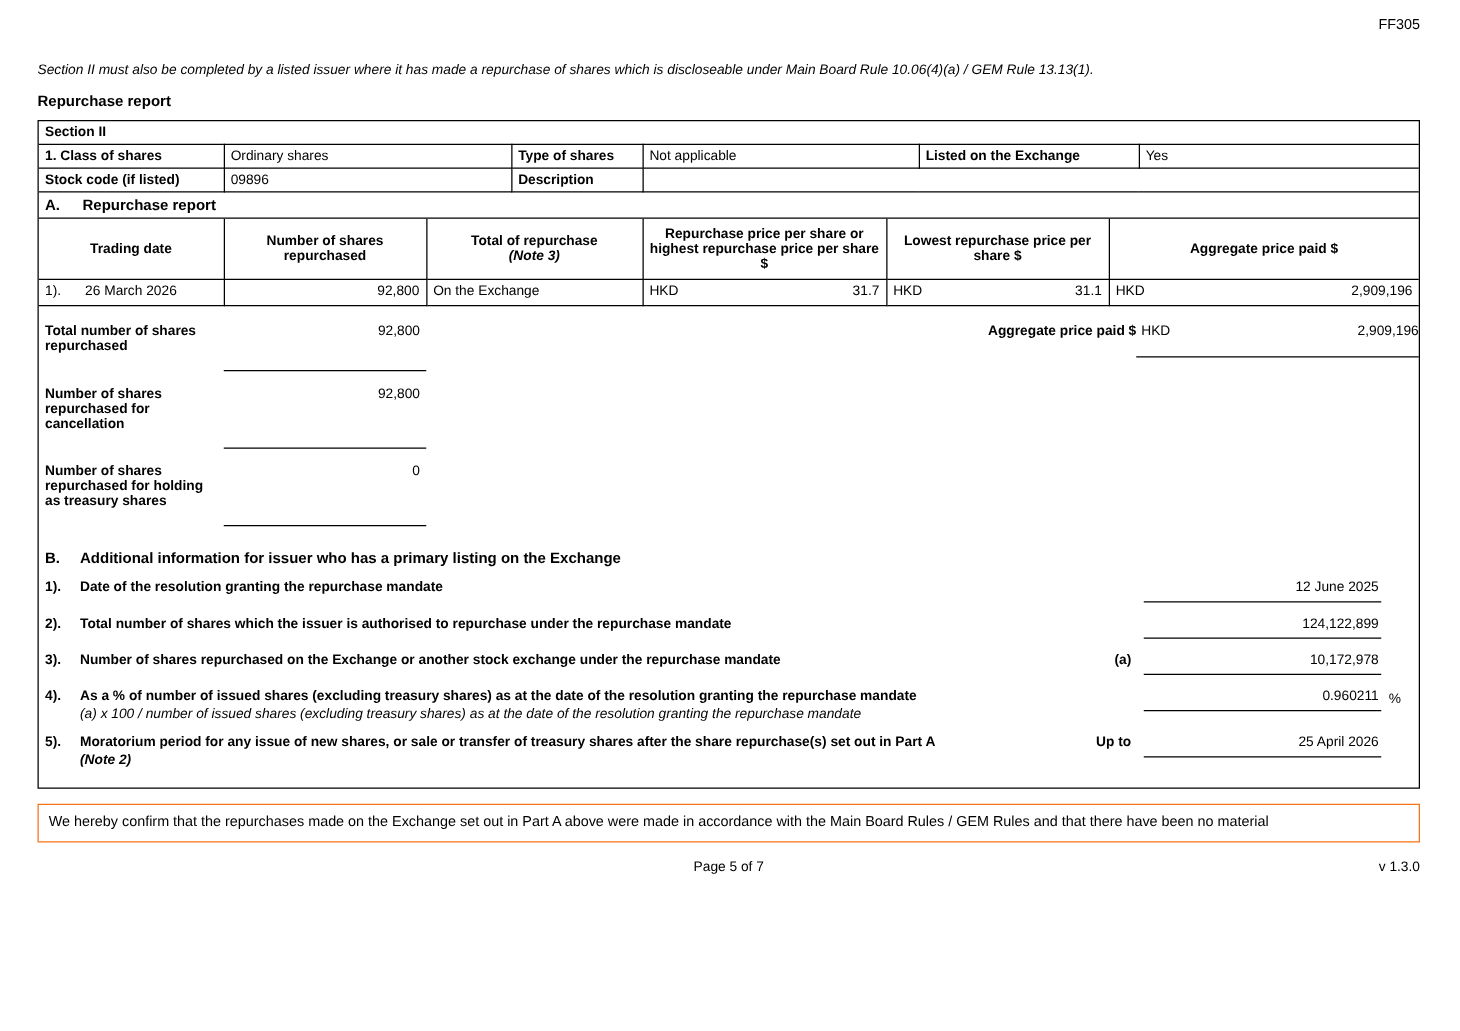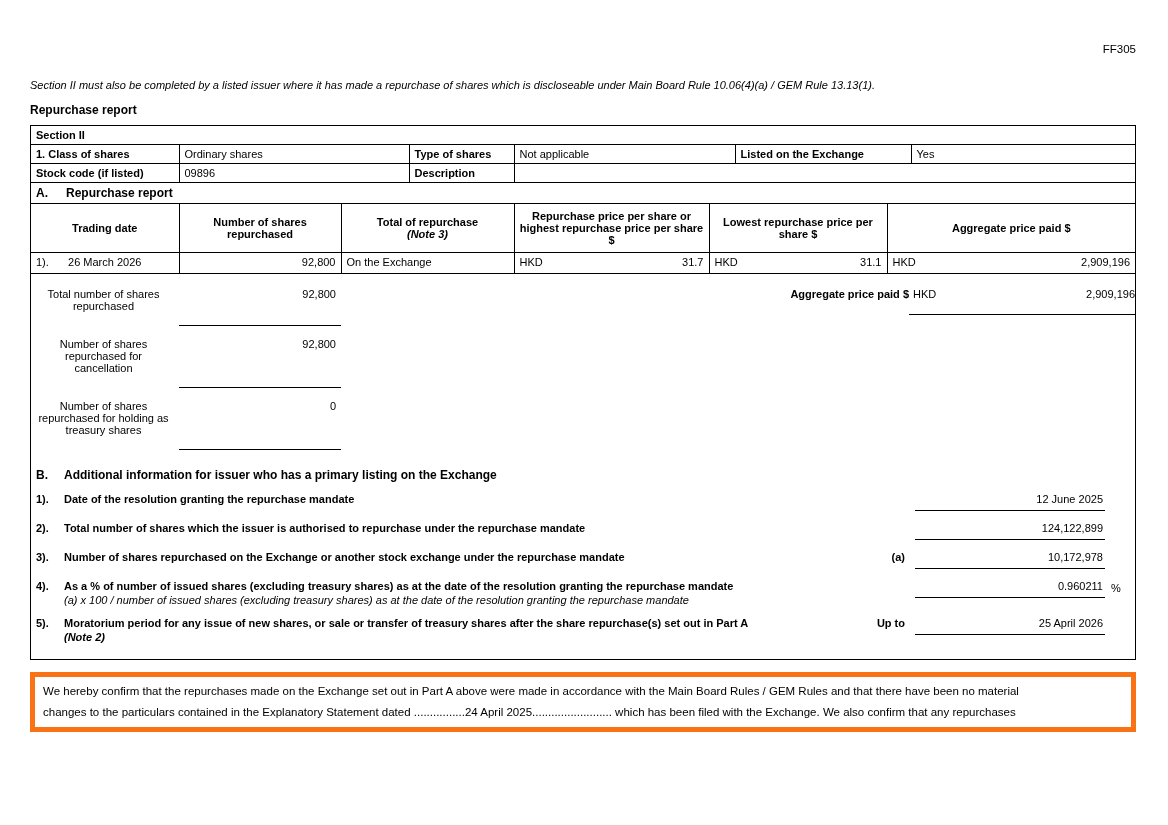--- a/index.html
+++ b/index.html
@@ -2,21 +2,21 @@
 <html><head>
 <meta charset="utf-8">
 <style>
   * { box-sizing: border-box; }
   html, body { margin: 0; padding: 0; }
   body {
     width: 1168px; height: 825px; background: #fff; color: #000;
     font-family: "Liberation Sans", "DejaVu Sans", sans-serif;
     font-size: 11px;
   }
-  .page { position: relative; width: 1168px; height: 706px; padding: 14px 32px 0 30px; overflow: hidden; margin-top: 29px; }
+  .page { position: relative; width: 1168px; height: 706px; padding: 14px 32px 0 30px; overflow: hidden; }
   .form-code { text-align: right; font-size: 11.5px; }
   .intro { font-style: italic; margin-top: 24px; font-size: 11px; }
   .doc-title { font-weight: bold; font-size: 12px; margin-top: 12px; }
   .b { font-weight: bold; }
   .i { font-style: italic; }
 
   .outer { border: 1px solid #000; margin-top: 8px; }
   table.t { border-collapse: collapse; width: 100%; table-layout: fixed; }
   .t td { border-right: 1px solid #000; border-bottom: 1px solid #000; padding: 3px 5px; vertical-align: top; font-size: 11px; }
   .t td:last-child { border-right: 0; }
@@ -26,39 +26,39 @@
 
   .rep .hdr td { text-align: center; font-weight: bold; vertical-align: middle; height: 48px; padding: 2px 4px; font-size: 11px; }
   .rep .data td { height: 21px; }
   .cell-date { position: relative; text-align: center; }
   .row-idx { position: absolute; left: 5px; }
   td.num { text-align: right; }
   .split { display: flex; justify-content: space-between; }
 
   .summary { padding-top: 2px; }
   .sum-row { display: flex; align-items: stretch; margin-top: 10px; }
-  .sum-label { width: 148px; padding: 2px 8px 14px 5px; font-weight: normal; text-align: center; }
+  .sum-label { width: 148px; padding: 2px 8px 14px 5px; font-weight: bold; }
   .sum-value { width: 162px; border-bottom: 1px solid #000; text-align: right; padding: 2px 5px 0 5px; }
   .agg-group { margin-left: auto; display: flex; align-self: flex-start; }
   .agg-label { padding-top: 2px; white-space: nowrap; }
   .agg-line { width: 226px; display: flex; justify-content: space-between; border-bottom: 1px solid #000; padding: 2px 0 14px 4px; }
 
   .secB { padding-bottom: 16px; }
   .secB-head { display: flex; margin: 18px 0 4px 0; font-weight: bold; font-size: 12px; padding-left: 5px; }
   .item { display: flex; align-items: flex-start; margin-top: 11px; padding-left: 5px; }
   .item-num { width: 28px; font-weight: bold; flex: none; }
   .item-body { flex: 1; padding-right: 16px; }
   .item-label { font-weight: bold; }
   .item-note { font-style: italic; margin-top: 2px; }
   .item-right { position: relative; width: 190px; flex: none; margin-right: 30px; }
   .val-line { border-bottom: 1px solid #000; text-align: right; padding: 0 2px 5px 0; min-height: 18px; }
   .val-prefix { position: absolute; right: calc(100% + 10px); top: 0; font-weight: bold; white-space: nowrap; }
   .val-suffix { position: absolute; left: calc(100% + 6px); top: 2px; }
 
-  .confirm { border: 5px solid #f97316; margin-top: 12px; padding: 4px 8px; line-height: 21px; font-size: 11.5px; }
+  .confirm { border: 1px solid #f97316; margin-top: 12px; padding: 4px 8px; line-height: 21px; font-size: 11.5px; }
   .confirm div { white-space: nowrap; }
   .footer { position: relative; margin-top: 14px; text-align: center; font-size: 11px; }
   .version { position: absolute; right: 0; top: 0; }
 </style>
 </head>
 <body>
 
 <div class="page">
 
   <div class="form-code">FF305</div>
@@ -233,21 +233,20 @@
           <span class="val-prefix">Up to</span>
           <div class="val-line">25 April 2026</div>
         </div>
       </div>
     </div>
 
   </div>
 
   <div class="confirm">
     <div>We hereby confirm that the repurchases made on the Exchange set out in Part A above were made in accordance with the Main Board Rules / GEM Rules and that there have been no material</div>
-    <div>changes to the particulars contained in the Explanatory Statement dated ................24 April 2025......................... which has been filed with the Exchange. We also confirm that any repurchases</div>
   </div>
 
   <div class="footer">
     <span>Page 5 of 7</span>
     <span class="version">v 1.3.0</span>
   </div>
 
 </div>
 
 </body></html>

